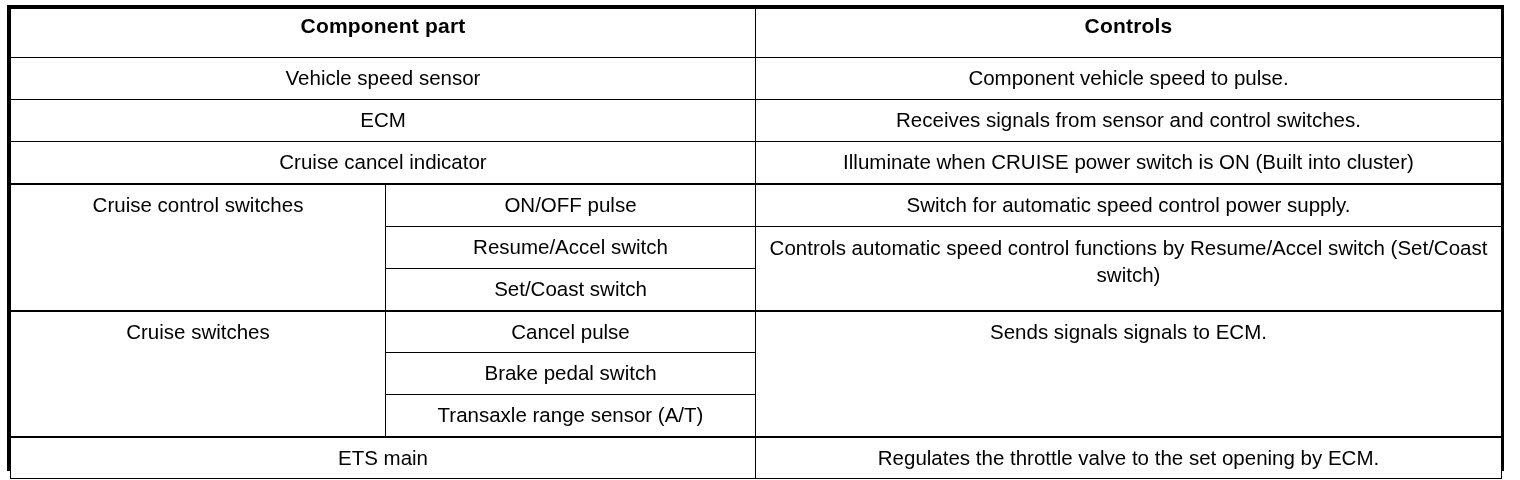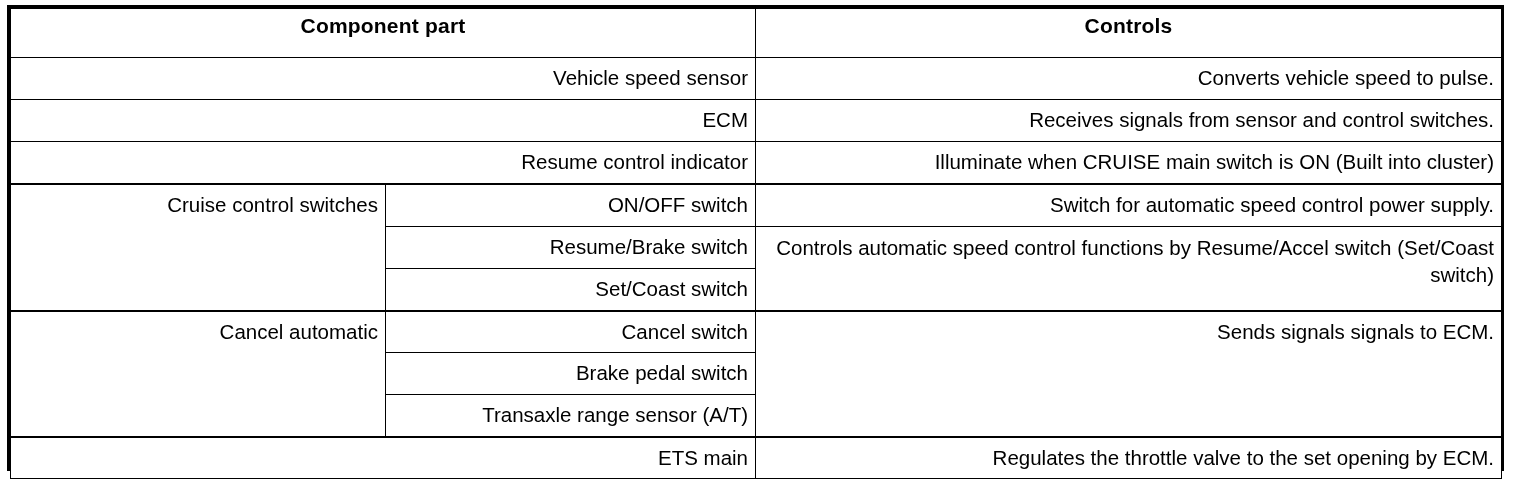--- a/index.html
+++ b/index.html
@@ -44,21 +44,21 @@
   }
 
   table.spec-table td,
   table.spec-table th {
     border: 1px solid #000000;
     padding: 0 7px;
     vertical-align: top;
     font-size: 20.5px;
     line-height: 1.28;
     font-weight: normal;
-    text-align: right;
+    text-align: center;
     background: #ffffff;
     overflow: visible;
     white-space: nowrap;
   }
 
   
   table.spec-table th {
     text-align: center;
     font-weight: bold;
     font-size: 21px;
@@ -115,75 +115,75 @@
         </tr>
       </thead>
 
       <tbody>
 
         <tr style="height:42px">
           <td colspan="2" class="span-comp">
             <span class="cell-txt">Vehicle speed sensor</span>
           </td>
           <td>
-            <span class="cell-txt">Converts vehicle speed to pulse.</span>
+            <span class="cell-txt">Component vehicle speed to pulse.</span>
           </td>
         </tr>
 
         <tr style="height:42px">
           <td colspan="2" class="span-comp">
             <span class="cell-txt">ECM</span>
           </td>
           <td>
             <span class="cell-txt">Receives signals from sensor and control switches.</span>
           </td>
         </tr>
 
         <tr style="height:42px">
           <td colspan="2" class="span-comp rule-heavy-bot">
-            <span class="cell-txt">Resume control indicator</span>
+            <span class="cell-txt">Cruise cancel indicator</span>
           </td>
           <td class="rule-heavy-bot">
-            <span class="cell-txt">Illuminate when CRUISE main switch is ON (Built into cluster)</span>
+            <span class="cell-txt">Illuminate when CRUISE power switch is ON (Built into cluster)</span>
           </td>
         </tr>
 
         <tr style="height:43px">
           <td rowspan="3" class="group-label rule-heavy-top">
             <span class="cell-txt">Cruise control switches</span>
           </td>
           <td class="rule-heavy-top">
-            <span class="cell-txt">ON/OFF switch</span>
+            <span class="cell-txt">ON/OFF pulse</span>
           </td>
           <td class="rule-heavy-top">
             <span class="cell-txt">Switch for automatic speed control power supply.</span>
           </td>
         </tr>
 
         <tr style="height:42px">
           <td>
-            <span class="cell-txt">Resume/Brake switch</span>
+            <span class="cell-txt">Resume/Accel switch</span>
           </td>
           <td rowspan="2">
             <span class="cell-txt multi">Controls automatic speed control functions by Resume/Accel switch (Set/Coast switch)</span>
           </td>
         </tr>
 
         <tr style="height:42px">
           <td class="rule-heavy-bot">
             <span class="cell-txt">Set/Coast switch</span>
           </td>
         </tr>
 
         <tr style="height:42px">
           <td rowspan="3" class="group-label rule-heavy-top rule-heavy-bot">
-            <span class="cell-txt">Cancel automatic</span>
-          </td>
-          <td class="rule-heavy-top">
-            <span class="cell-txt">Cancel switch</span>
+            <span class="cell-txt">Cruise switches</span>
+          </td>
+          <td class="rule-heavy-top">
+            <span class="cell-txt">Cancel pulse</span>
           </td>
           <td rowspan="3" class="rule-heavy-top rule-heavy-bot">
             <span class="cell-txt">Sends signals signals to ECM.</span>
           </td>
         </tr>
 
         <tr style="height:42px">
           <td>
             <span class="cell-txt">Brake pedal switch</span>
           </td>

